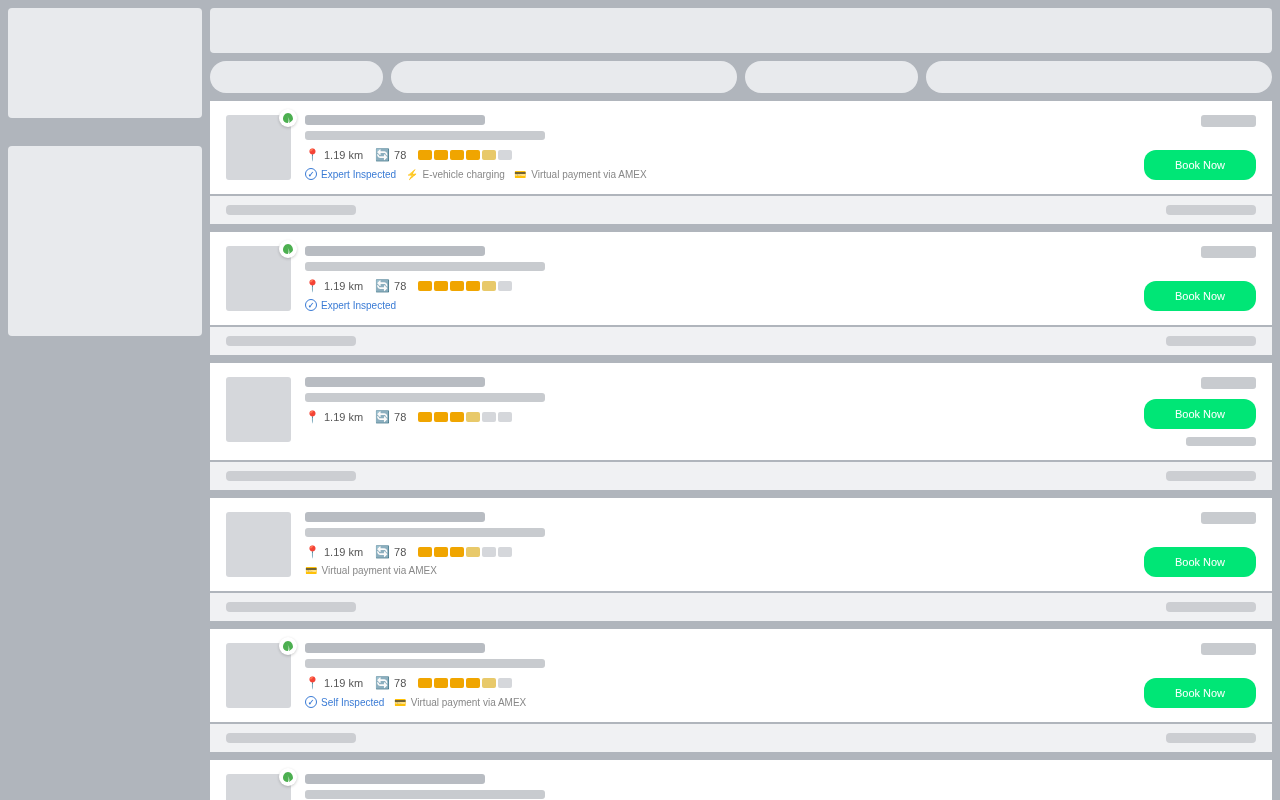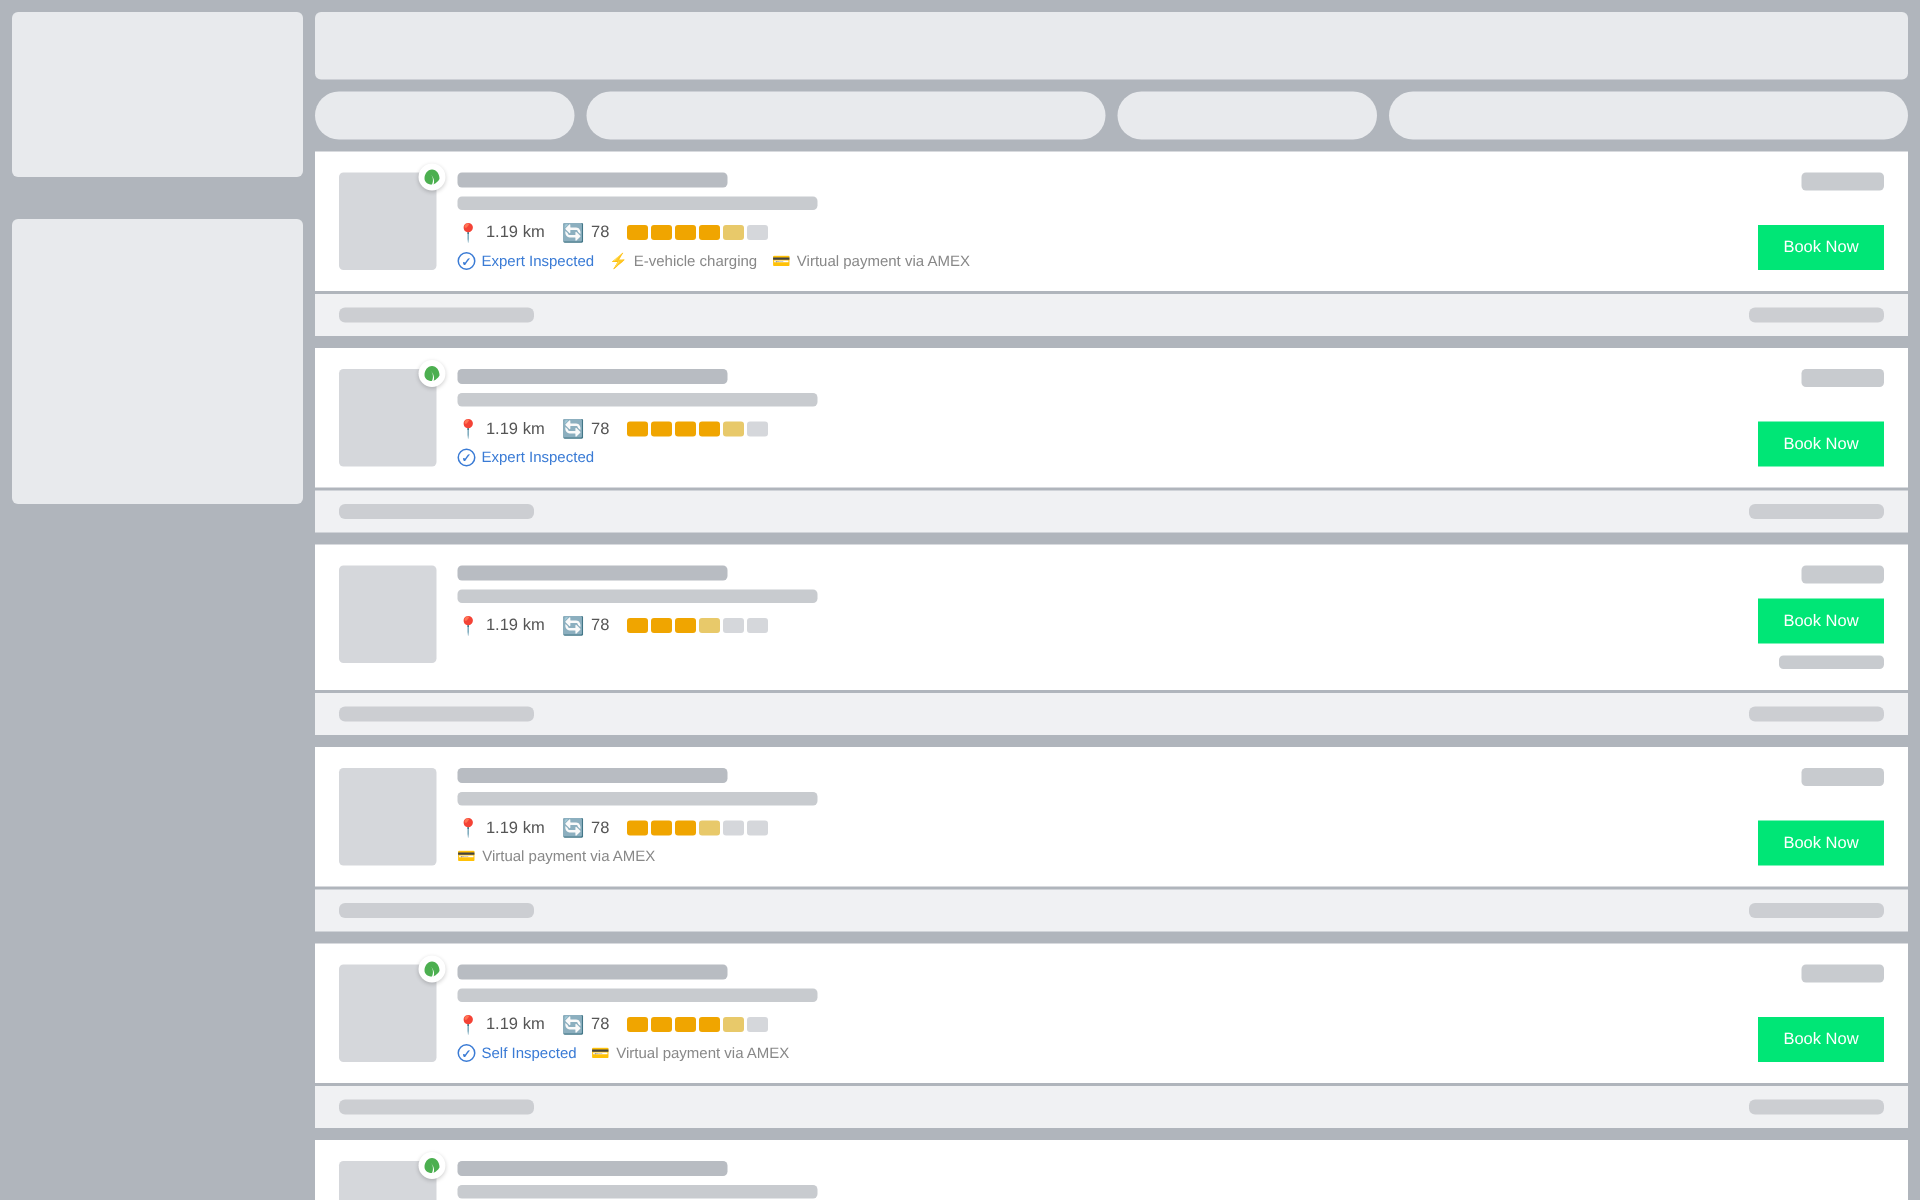--- a/index.html
+++ b/index.html
@@ -206,23 +206,23 @@
     .price-placeholder {
       background: #c8cbcf;
       height: 12px;
       width: 55px;
       border-radius: 3px;
     }
     .book-btn {
       background: #00e676;
       color: #fff;
       border: none;
-      border-radius: 0;
+      border-radius: 12px;
       height: 30px;
-      width: 84px;
+      width: 112px;
       cursor: pointer;
       font-size: 11px;
     }
     .price-sub {
       background: #c8cbcf;
       height: 9px;
       width: 70px;
       border-radius: 3px;
       margin-top: 2px;
     }

